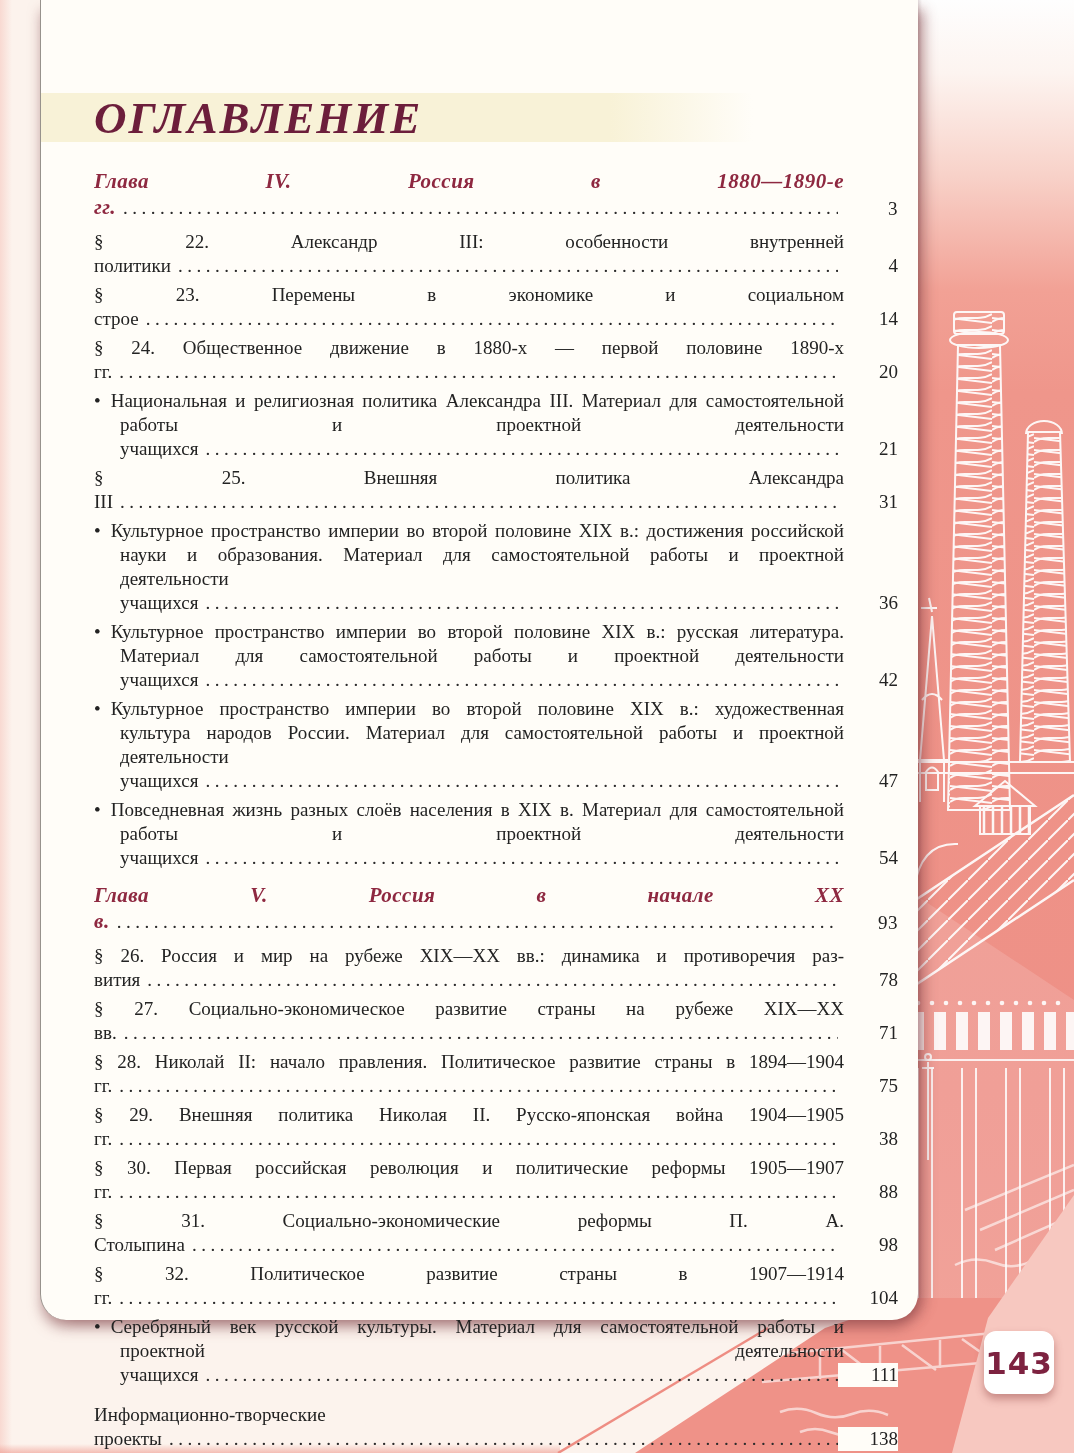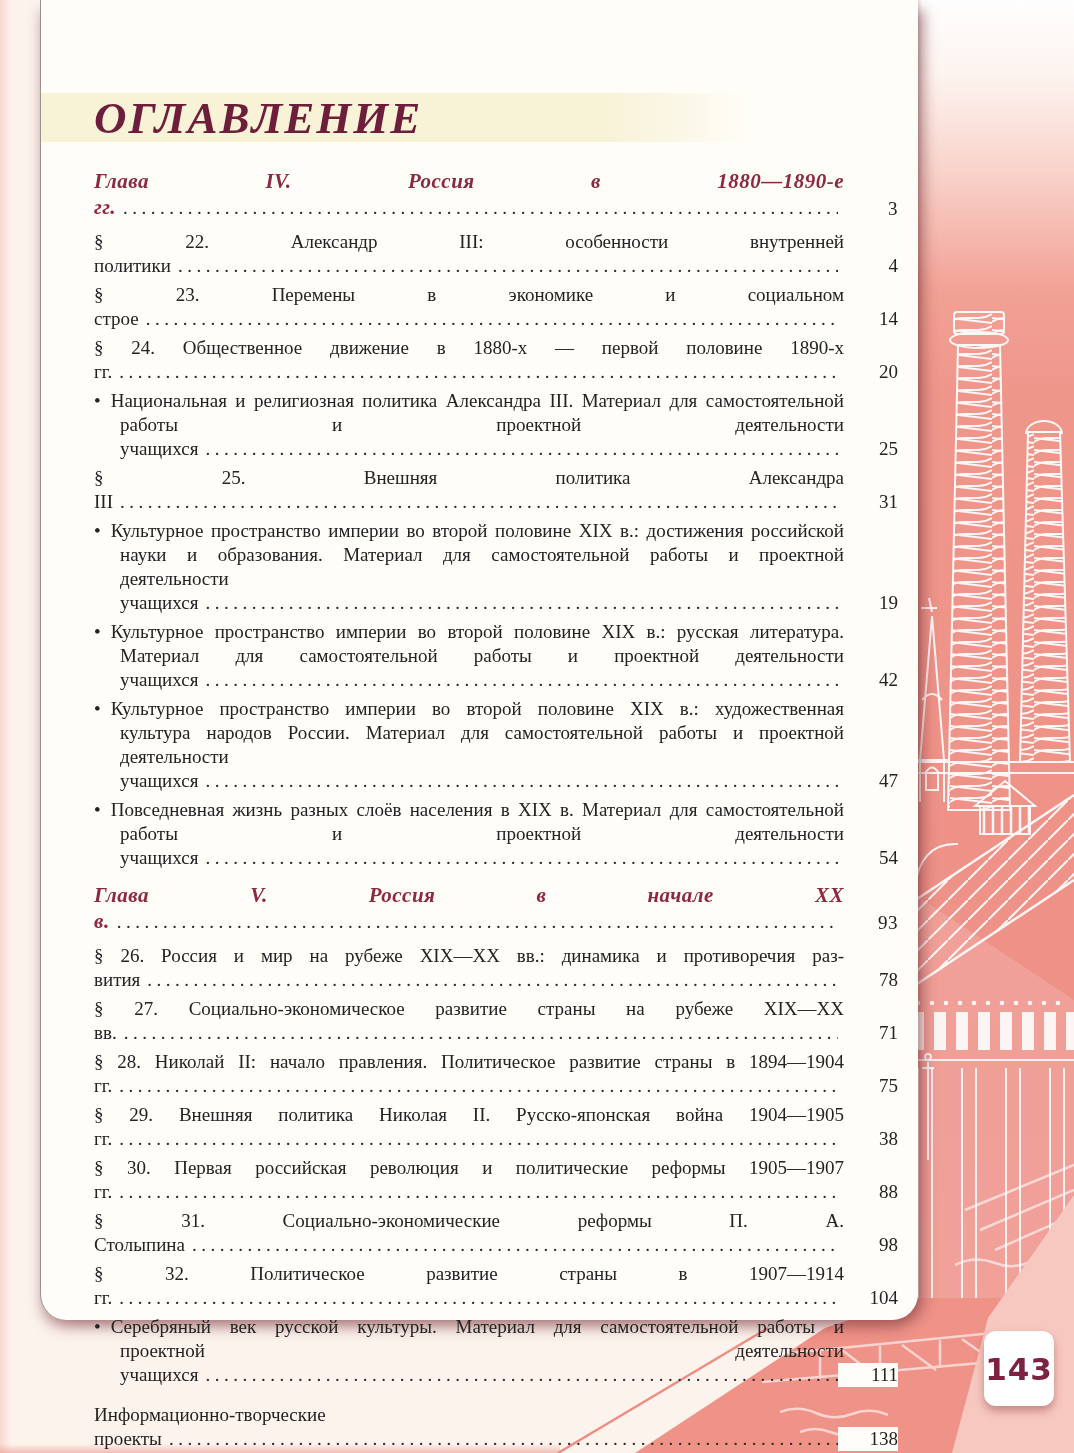--- a/index.html
+++ b/index.html
@@ -41,21 +41,21 @@
   .entry .num{position:absolute;right:0;bottom:0;width:54px;text-align:right;background:#fffdf8;
     padding-left:6px;line-height:24px;font-size:19px;color:#232323;font-weight:normal;font-style:normal;}
   .entry.bullet{padding-left:26px;text-indent:-26px;}
   .entry .marker{padding-right:10px;}
   .entry.chapter{color:#8e2840;font-weight:bold;font-style:italic;font-size:21px;line-height:26px;
     word-spacing:7px;letter-spacing:.5px;margin:12px 0 9px 0;}
   .toc .entry:first-child{margin-top:0;}
   .entry.gap-top{margin-top:16px;}
 
   
-  .badge{position:absolute;left:984px;top:1331px;width:70px;height:75px;background:#ffffff;
+  .badge{position:absolute;left:984px;top:1331px;width:70px;height:63px;background:#ffffff;
     border-radius:12px;z-index:4;display:flex;align-items:center;justify-content:center;
     box-shadow:0 5px 8px rgba(140,60,60,.45);
     font-family:"DejaVu Sans","Liberation Sans",sans-serif;font-weight:bold;
     font-size:31px;color:#7d2240;letter-spacing:1px;}
 </style>
 </head>
 <body>
 
 <div class="page">
 
@@ -156,23 +156,23 @@
 
   <div class="card">
     <div class="band"></div>
     <h1 class="title">ОГЛАВЛЕНИЕ</h1>
 
     <div class="toc">
       <div class="entry chapter"><span class="num">3</span><span class="text">Глава IV. Россия в 1880—1890-е гг.</span></div>
       <div class="entry para"><span class="num">4</span><span class="text">§ 22. Александр III: особенности внутренней политики</span></div>
       <div class="entry para"><span class="num">14</span><span class="text">§ 23. Перемены в экономике и социальном строе</span></div>
       <div class="entry para"><span class="num">20</span><span class="text">§ 24. Общественное движение в 1880-х — первой половине 1890-х гг.</span></div>
-      <div class="entry bullet"><span class="num">25</span><span class="marker">•</span><span class="text">Национальная и религиозная политика Александра III. Материал для само­стоятельной работы и проектной деятельности учащихся</span></div>
+      <div class="entry bullet"><span class="num">21</span><span class="marker">•</span><span class="text">Национальная и религиозная политика Александра III. Материал для само­стоятельной работы и проектной деятельности учащихся</span></div>
       <div class="entry para"><span class="num">31</span><span class="text">§ 25. Внешняя политика Александра III</span></div>
-      <div class="entry bullet"><span class="num">19</span><span class="marker">•</span><span class="text">Культурное пространство империи во второй половине XIX в.: достиже­ния российской науки и образования. Материал для самостоятельной работы и проектной деятельности учащихся</span></div>
+      <div class="entry bullet"><span class="num">36</span><span class="marker">•</span><span class="text">Культурное пространство империи во второй половине XIX в.: достиже­ния российской науки и образования. Материал для самостоятельной работы и проектной деятельности учащихся</span></div>
       <div class="entry bullet"><span class="num">42</span><span class="marker">•</span><span class="text">Культурное пространство империи во второй половине XIX в.: русская ли­тература. Материал для самостоятельной работы и проектной деятельности учащихся</span></div>
       <div class="entry bullet"><span class="num">47</span><span class="marker">•</span><span class="text">Культурное пространство империи во второй половине XIX в.: художе­ственная культура народов России. Материал для самостоятельной работы и проектной деятельности учащихся</span></div>
       <div class="entry bullet"><span class="num">54</span><span class="marker">•</span><span class="text">Повседневная жизнь разных слоёв населения в XIX в. Материал для само­стоятельной работы и проектной деятельности учащихся</span></div>
       <div class="entry chapter"><span class="num">93</span><span class="text">Глава V. Россия в начале XX в.</span></div>
       <div class="entry para"><span class="num">78</span><span class="text">§ 26. Россия и мир на рубеже XIX—XX вв.: динамика и противоречия раз­вития</span></div>
       <div class="entry para"><span class="num">71</span><span class="text">§ 27. Социально-экономическое развитие страны на рубеже XIX—XX вв.</span></div>
       <div class="entry para"><span class="num">75</span><span class="text">§ 28. Николай II: начало правления. Политическое развитие страны в 1894—1904 гг.</span></div>
       <div class="entry para"><span class="num">38</span><span class="text">§ 29. Внешняя политика Николая II. Русско-японская война 1904—1905 гг.</span></div>
       <div class="entry para"><span class="num">88</span><span class="text">§ 30. Первая российская революция и политические реформы 1905—1907 гг.</span></div>
       <div class="entry para"><span class="num">98</span><span class="text">§ 31. Социально-экономические реформы П. А. Столыпина</span></div>

